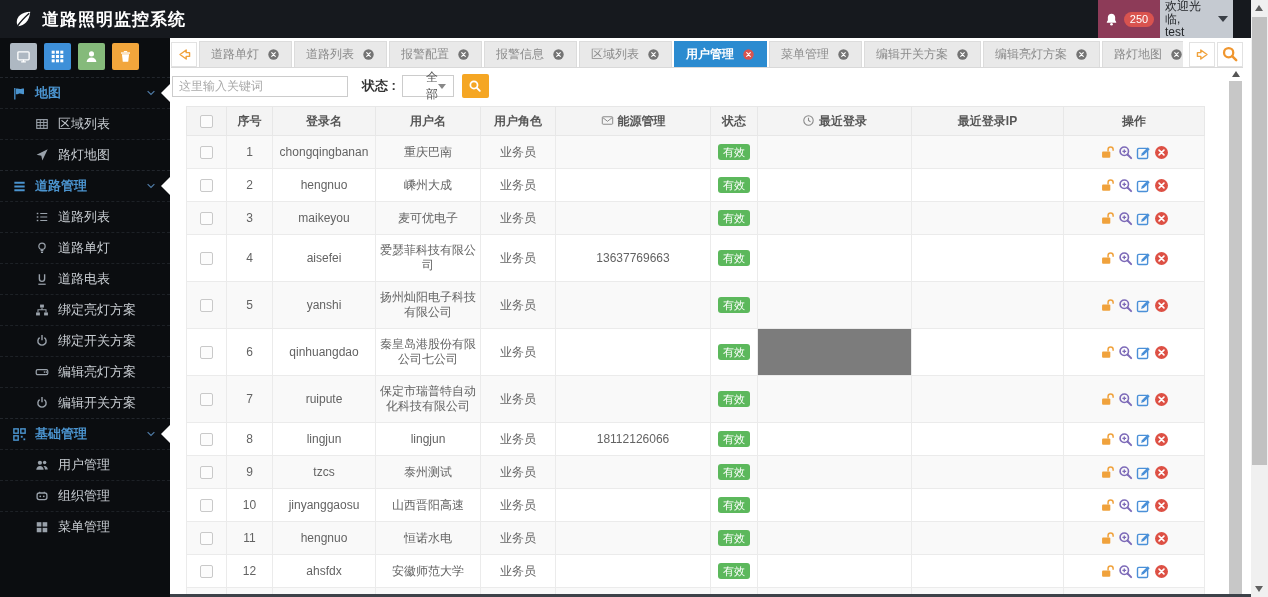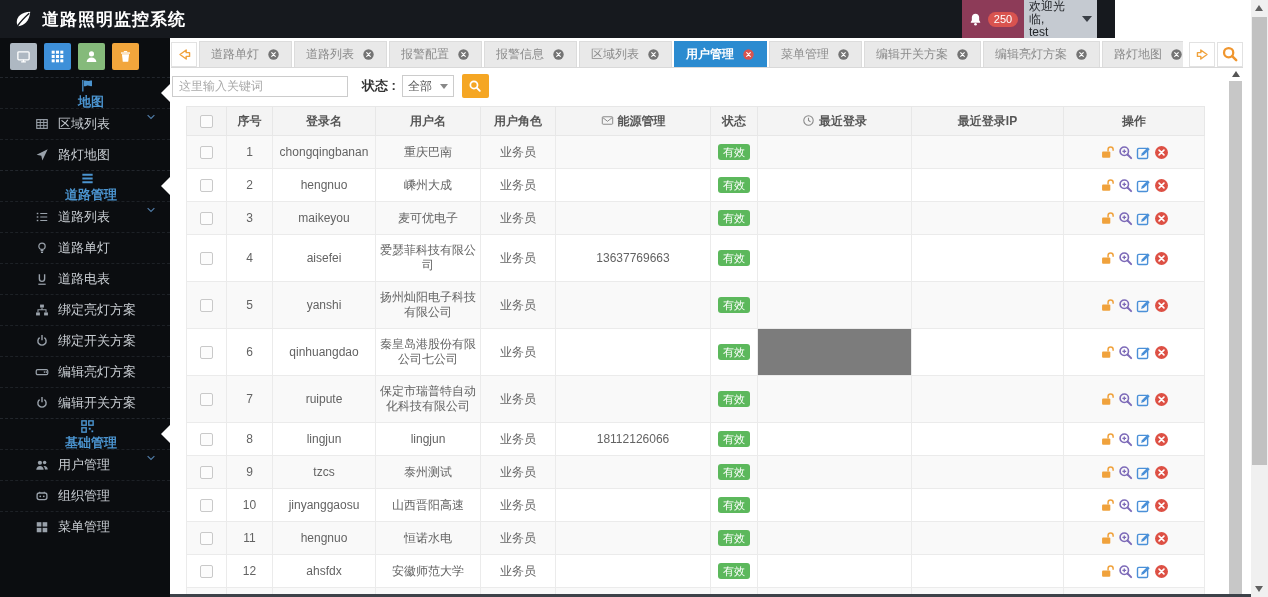--- a/index.html
+++ b/index.html
@@ -4,41 +4,41 @@
 <style>
   * { box-sizing: border-box; }
   html,body { margin:0; padding:0; }
   body {
     width:1268px; height:597px; position:relative; overflow:hidden;
     background:#fff; font-family:"Liberation Sans","DejaVu Sans",sans-serif;
   }
   .ico { display:inline-flex; align-items:center; justify-content:center; line-height:0; }
 
   
-  .topbar { position:absolute; left:0; top:0; width:1115px; height:38px; background:#16191e;
+  .topbar { position:absolute; left:0; top:0; width:1251px; height:38px; background:#16191e;
             display:flex; align-items:center; z-index:4; }
   .logo { display:flex; align-items:center; gap:9px; padding-left:13px; color:#fff; }
   .logo h1 { font-size:17px; font-weight:bold; margin:0; letter-spacing:1px; }
   .top-right { margin-left:auto; display:flex; height:38px; margin-right:18px; }
   .bell-box { width:62px; background:#8d3b58; display:flex; align-items:center; justify-content:center;
               gap:5px; cursor:pointer; color:#fff; }
   .badge { background:#d9534f; border-radius:9px; padding:1px 6px; font-size:11px; line-height:13px; color:#fff; }
   .user-box { width:73px; background:#c5cad1; display:flex; align-items:center; padding:0 5px; gap:5px; cursor:pointer; }
   .u-lines { display:flex; flex-direction:column; font-size:12px; color:#23262a; line-height:13px; }
   .caret { width:0; height:0; border-left:5px solid transparent; border-right:5px solid transparent;
            border-top:6px solid #3a3f46; }
 
   
   .sidebar { position:absolute; left:0; top:38px; width:170px; height:559px; background:#0b0d10; z-index:3; }
   .quick { display:flex; gap:7px; padding:5px 0 5px 10px; }
   .qbtn { width:27px; height:27px; border-radius:2px; display:flex; align-items:center; justify-content:center;
           color:#fff; cursor:pointer; }
   .menu { margin-top:2px; }
   .m-header { height:31px; display:flex; align-items:center; padding-left:12px; color:#4b94cf;
-              font-size:13px; font-weight:bold; position:relative; cursor:pointer; border-top:1px dashed #22262c;flex-direction:column; }
+              font-size:13px; font-weight:bold; position:relative; cursor:pointer; border-top:1px dashed #22262c; }
   .m-header > .ico { margin-right:8px; }
   .m-header .chev { margin-left:auto; margin-right:13px; color:#4f7ba6; }
   .notch { position:absolute; right:0; top:50%; transform:translateY(-50%); width:0; height:0;
            border-top:9px solid transparent; border-bottom:9px solid transparent; border-right:9px solid #fff; }
   .m-item { height:31px; display:flex; align-items:center; padding-left:35px; color:#c7ccd1;
             font-size:13px; cursor:pointer; border-top:1px dashed #1d2126; }
   .m-item > .ico { margin-right:9px; color:#9aa2ab; }
 
   
   .content { position:absolute; left:170px; top:38px; width:1081px; height:559px; background:#fff; z-index:1; }
@@ -52,21 +52,21 @@
   .tab.active { background:#2b8bd0; border-color:#2b8bd0; color:#fff; font-weight:bold; }
   .tclose { display:inline-flex; cursor:pointer; color:#747474; line-height:0; }
   .right-group { display:flex; gap:2px; margin-left:6px; }
   .nav-btn.qbig { color:#f0962e; }
 
   .filterbar { display:flex; align-items:center; height:32px; margin:2px 0 0 2px; }
   .kw { width:176px; height:21px; border:1px solid #ccc; padding:1px 6px; font-size:12px; color:#555; outline:none; }
   .kw::placeholder { color:#a9a9a9; }
   .st-label { margin-left:14px; font-size:13px; font-weight:bold; color:#333; }
   .select { width:52px; height:22px; border:1px solid #ccc; margin-left:6px; display:flex; align-items:center;
-            padding:0 5px; font-size:12px; color:#555; cursor:pointer; justify-content:space-between; background:#fff; }
+            padding:0 23px; font-size:12px; color:#555; cursor:pointer; justify-content:space-between; background:#fff; }
   .sel-caret { width:0; height:0; border-left:4px solid transparent; border-right:4px solid transparent;
                border-top:5px solid #888; }
   .search-btn { width:27px; height:24px; margin-left:8px; background:#f5a623; border:none; border-radius:2px;
                 display:flex; align-items:center; justify-content:center; color:#fff; cursor:pointer; }
 
   .table-wrap { margin:4px 0 0 16px; }
   table { border-collapse:collapse; table-layout:fixed; width:1018px; font-size:12px; }
   th { background:#f4f4f4; border:1px solid #e7e7e7; height:29px; color:#555; font-weight:bold; text-align:center; }
   th .hico { color:#888; margin-right:4px; vertical-align:-2px; }
   td { border:1px solid #ebebeb; text-align:center; padding:8px 4px; color:#636363; line-height:15px; word-break:break-all; }

